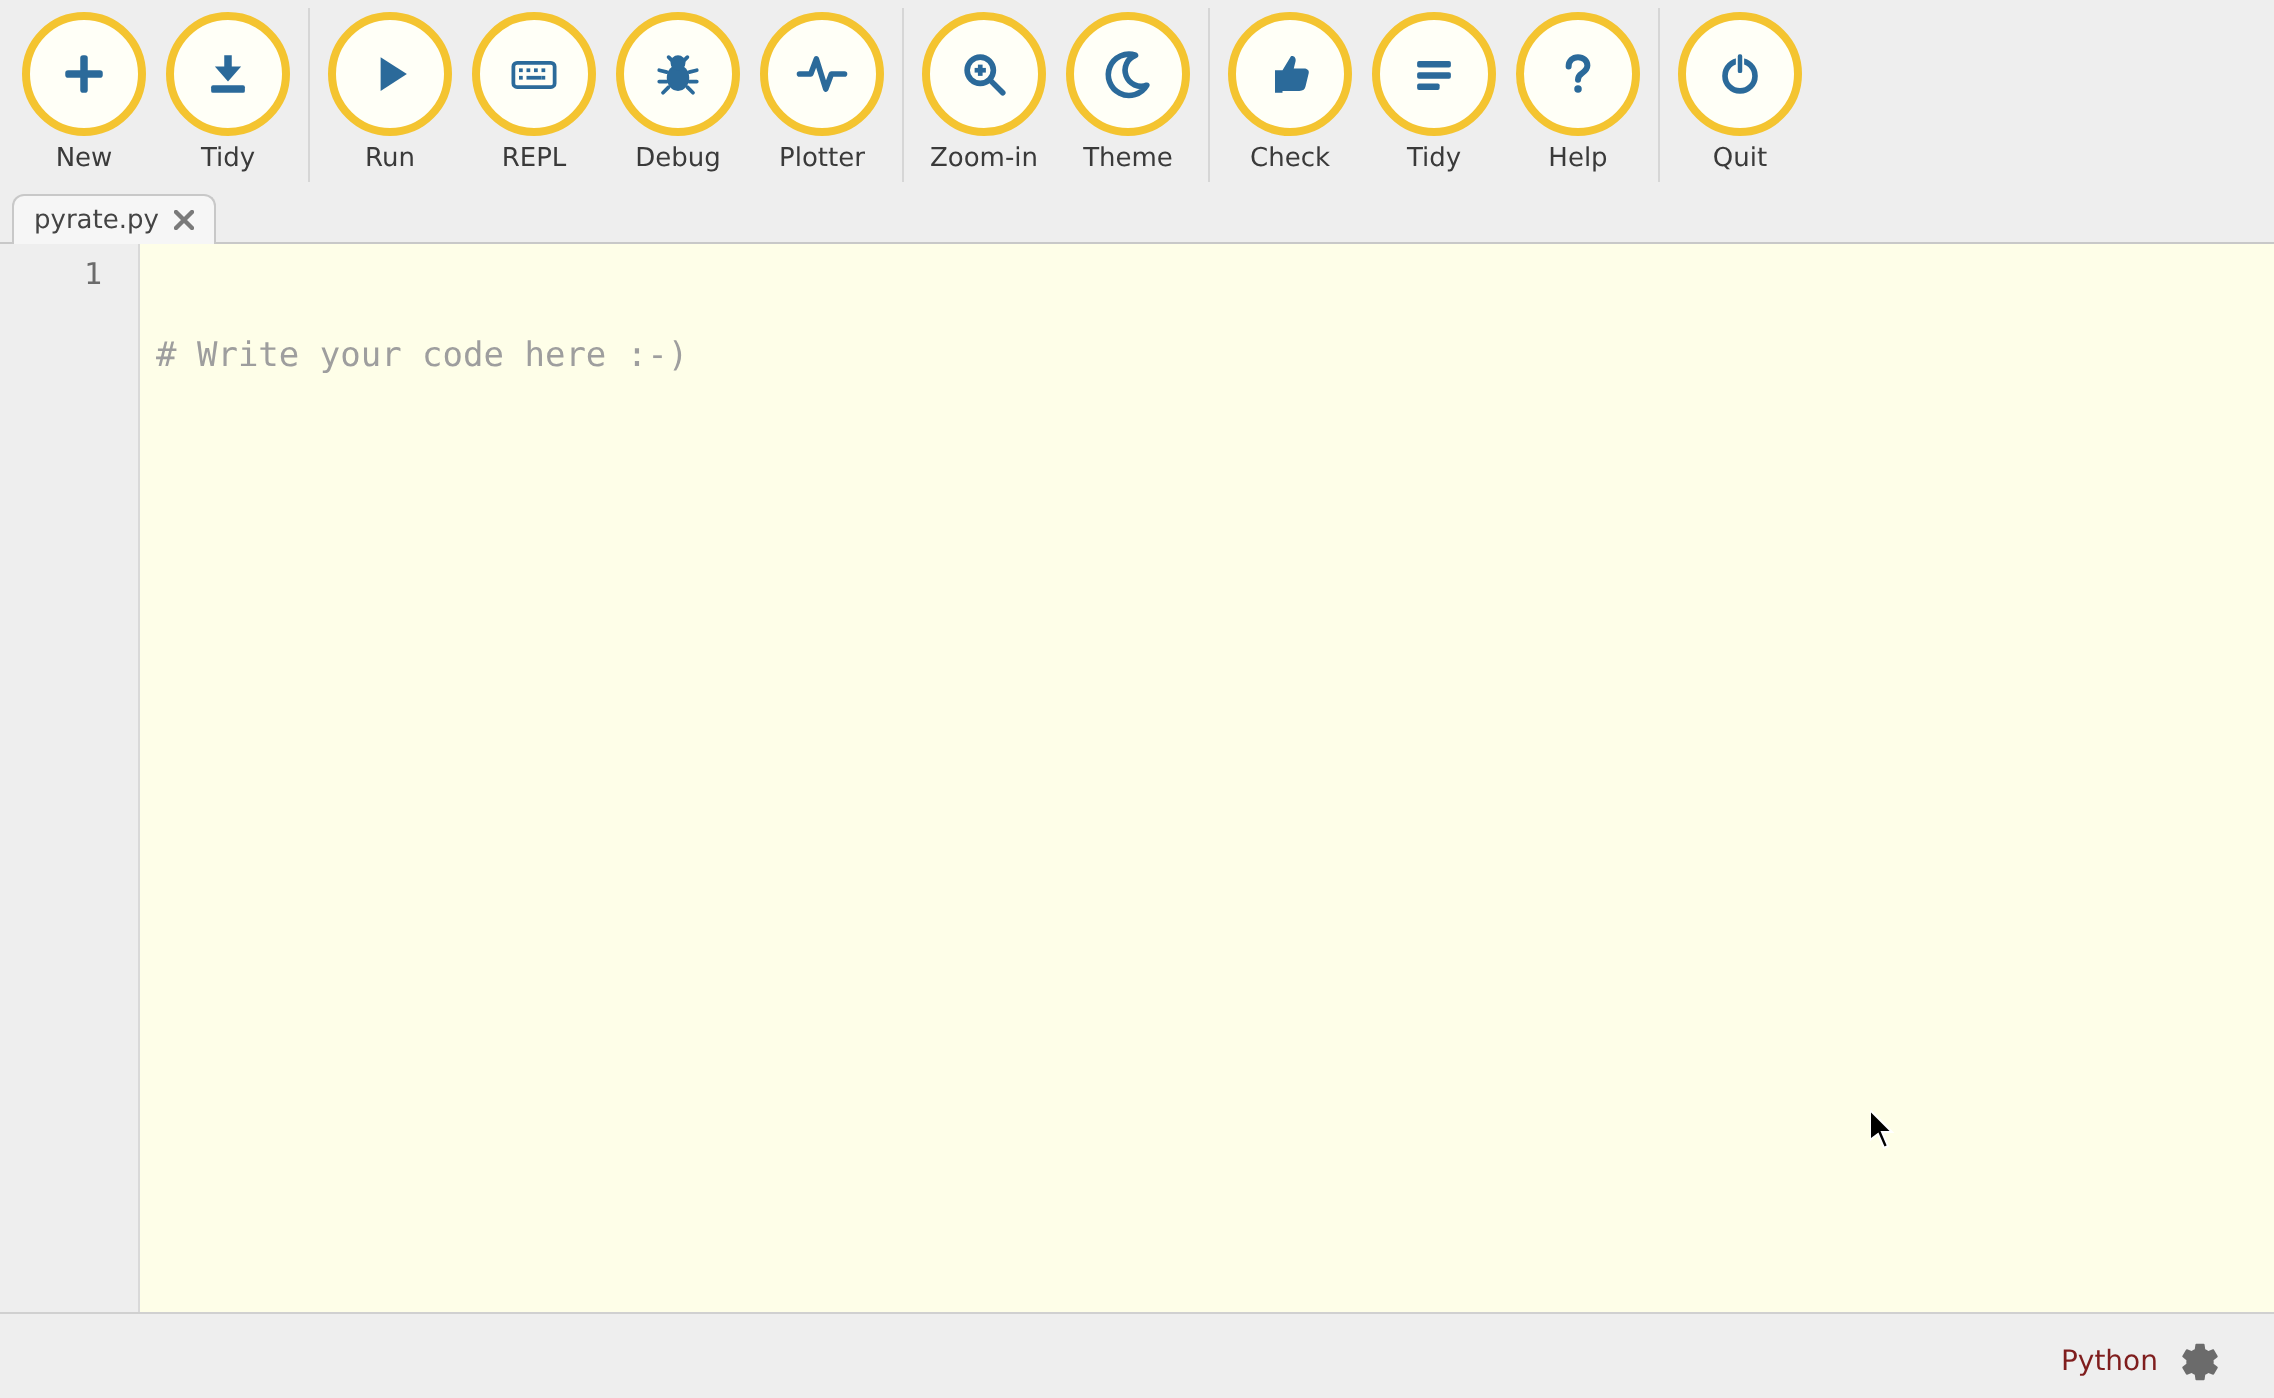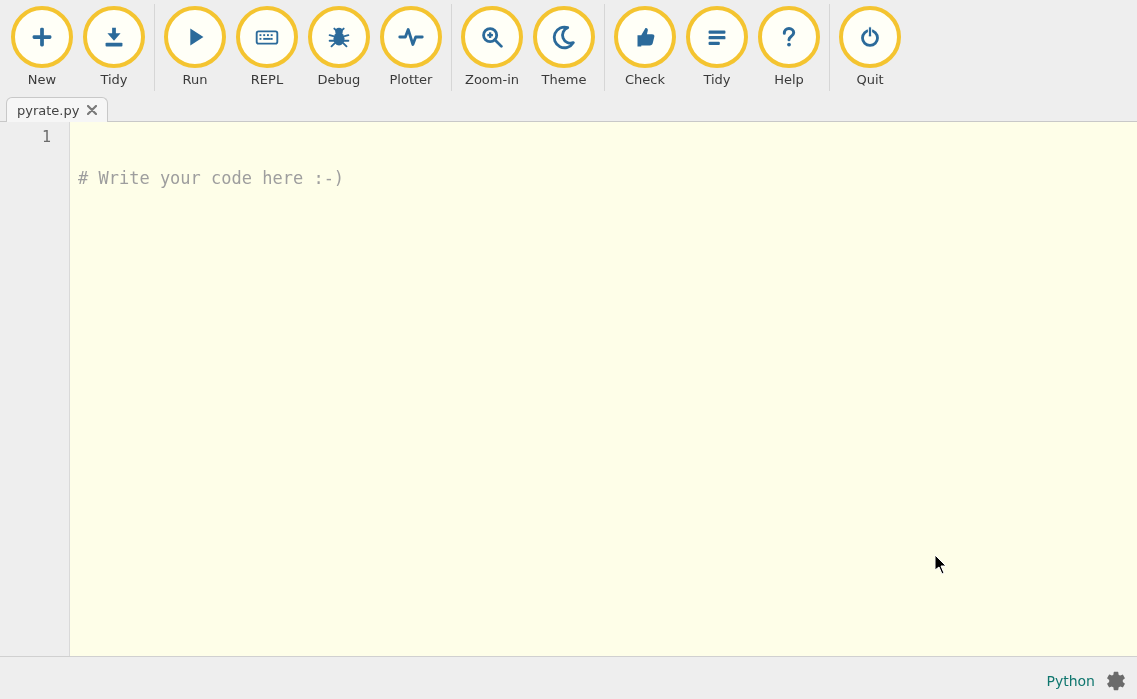--- a/index.html
+++ b/index.html
@@ -108,29 +108,29 @@
     font-size: 17px;
     color: #9e9e9e;
     padding: 6px 0 0 8px;
     white-space: pre;
     position: relative;
   }
   .statusbar {
     position: absolute;
     bottom: 0;
     left: 0;
-    right: 0;
+    right: 16px;
     height: 37px;
     background: #eeeeee;
     display: flex;
     align-items: center;
     justify-content: flex-end;
     padding-right: 10px;
     font-size: 14px;
-    color: #0f766e;
+    color: #7f1d1d;
     gap: 10px;
   }
   .gear {
     width: 22px;
     height: 22px;
     display: inline-block;
     cursor: pointer;
   }
   .cursor-arrow {
     position: absolute;

